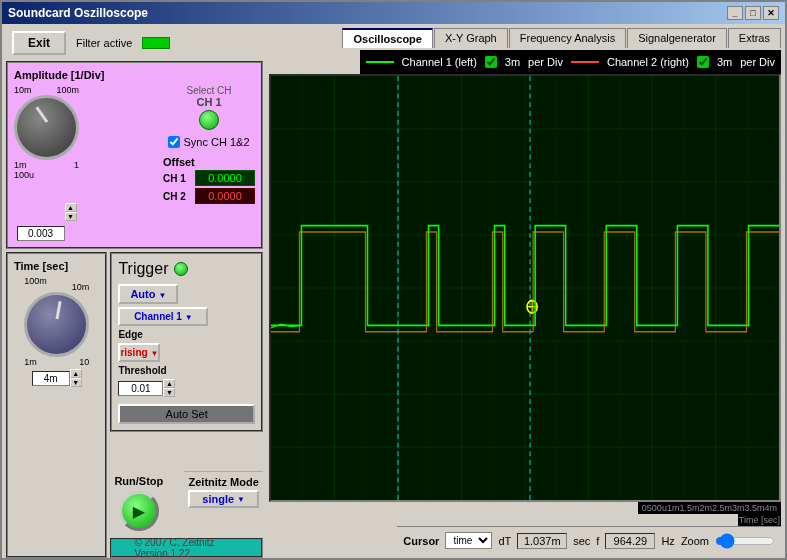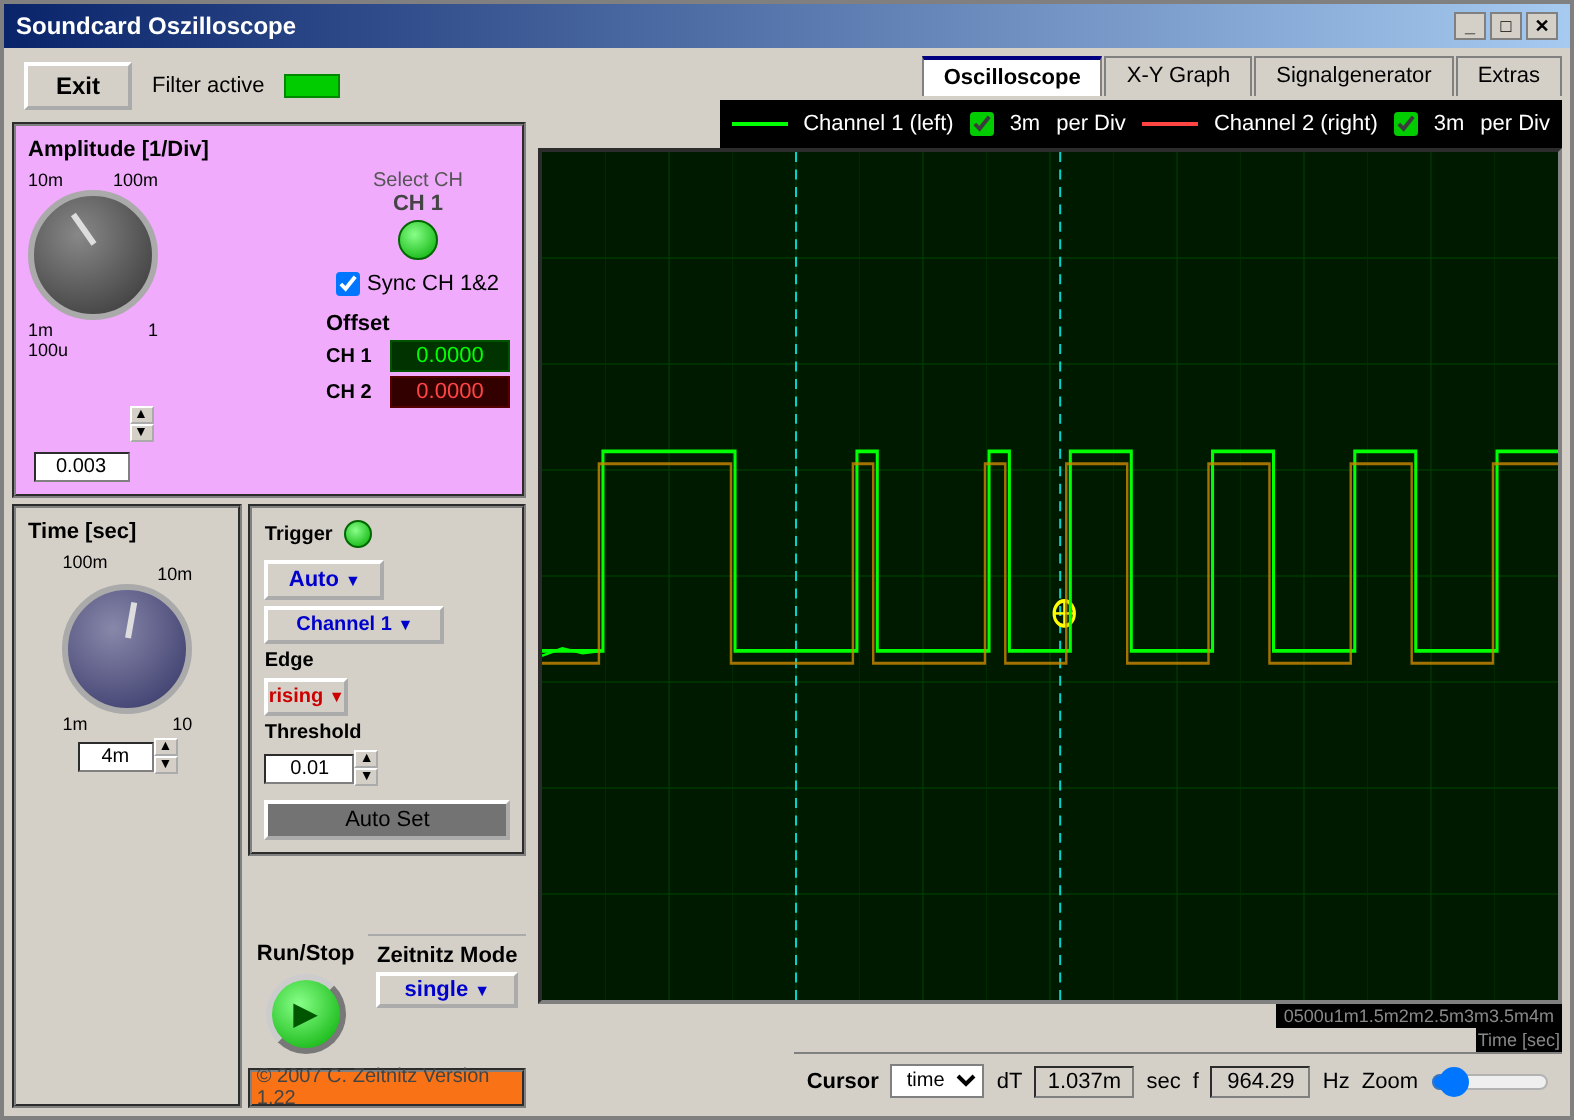--- a/index.html
+++ b/index.html
@@ -303,22 +303,22 @@
       padding: 6px;
     }
 
     .trigger-header {
       display: flex;
       align-items: center;
       gap: 6px;
       margin-bottom: 6px;
     }
     .trigger-title {
-      font-size: 10px;
-      font-weight: bold;
+      font-size: 16px;
+      font-weight: normal;
     }
     .trigger-green-led {
       width: 14px;
       height: 14px;
       background: radial-gradient(circle at 40% 35%, #88ff88, #00aa00);
       border-radius: 50%;
       border: 1px solid #006600;
     }
     .trigger-btn {
       background: #d4d0c8;
@@ -394,23 +394,23 @@
       font-size: 11px;
       cursor: pointer;
       color: #0000cc;
       font-weight: bold;
       display: flex;
       align-items: center;
       gap: 3px;
     }
 
     .copyright-bar {
-      background: #f97316;
+      background: #14b8a6;
       border-top: 1px solid #999;
-      padding: 2px 2px;
+      padding: 2px 22px;
       font-size: 10px;
       color: #444;
       display: flex;
       align-items: center;
       height: 20px;
       border: 2px groove #808080;
       margin-top: auto;
     }
 
     .bottom-row {
@@ -601,21 +601,21 @@
             <div class="value-with-spin" style="margin-bottom:3px;">
               <input class="value-input" type="text" value="0.01" style="width: 45px;">
               <div class="spin-buttons">
                 <div class="spin-btn">▲</div>
                 <div class="spin-btn">▼</div>
               </div>
             </div>
             <button class="auto-set-btn">Auto Set</button>
           </div>
 
-          <div style="display:flex;gap:3px;margin-top:36px;">
+          <div style="display:flex;gap:17px;margin-top:36px;">
             <div class="run-stop-section">
               <div class="run-stop-title">Run/Stop</div>
               <div class="run-btn">▶</div>
             </div>
             <div class="channel-mode-section">
               <div class="channel-mode-label">Zeitnitz Mode</div>
               <button class="single-btn">
                 <span>single</span>
                 <span style="font-size:8px;">▼</span>
               </button>
@@ -627,20 +627,21 @@
           </div>
         </div>
       </div>
     </div>
 
     <div class="right-panel">
 
       <div class="tabs">
         <div class="tab active">Oscilloscope</div>
         <div class="tab">X-Y Graph</div>
+        <div class="tab">Frequency Analysis</div>
         <div class="tab">Signalgenerator</div>
         <div class="tab">Extras</div>
       </div>
 
       <div class="channel-bar">
         <div class="ch1-line"></div>
         <span>Channel 1 (left)</span>
         <input type="checkbox" class="ch-checkbox" checked="" style="">
         <span>3m</span>
         <span>per Div</span>

